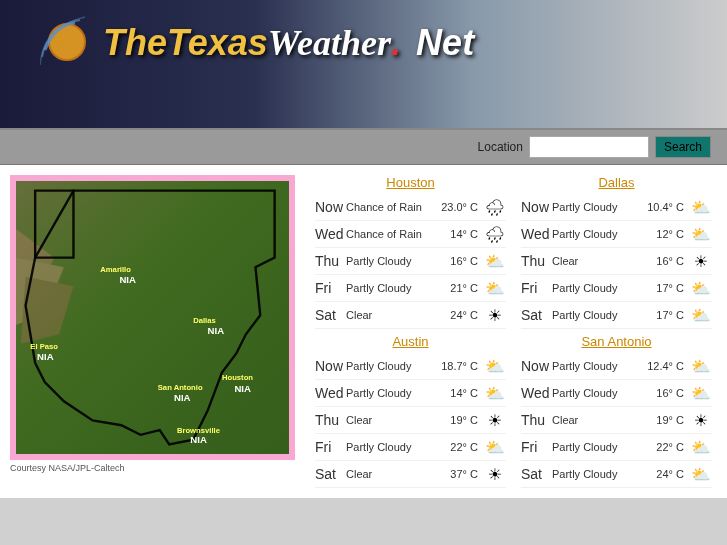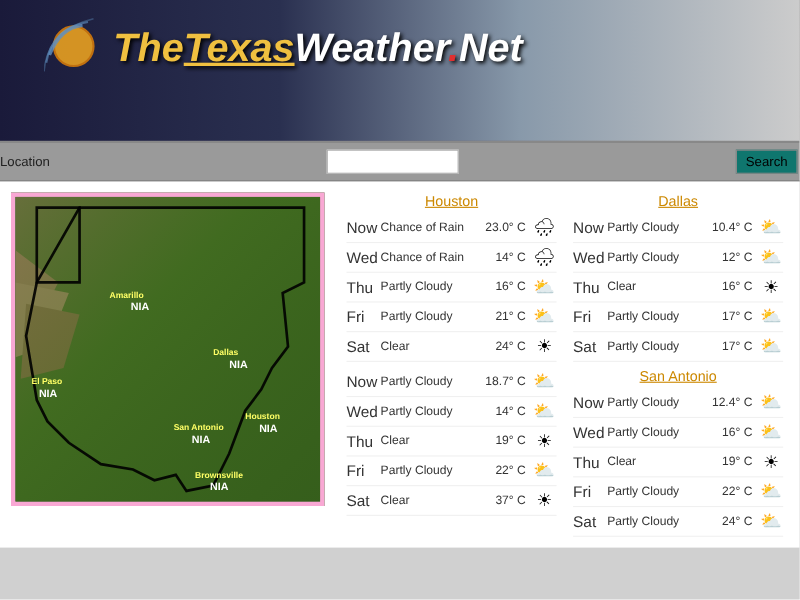--- a/index.html
+++ b/index.html
@@ -32,33 +32,33 @@
       margin-right: 8px;
     }
     .logo-text {
       font-size: 36px;
       font-weight: bold;
       font-style: italic;
       color: white;
       text-shadow: 2px 2px 4px #000;
     }
     .logo-text .the { color: #f0c040; }
-    .logo-text .texas { color: #f0c040; text-decoration: underline; }
-    .logo-text .weather { color: white; }
+    .logo-text .texas { color: #f0c040; }
+    .logo-text .weather { color: white; font-family: Liberation Serif, serif; }
     .logo-text .dot { color: #e03030; }
-    .logo-text .net { color: white; }
+    .logo-text .net { color: white; margin-left: 15px; }
 
     
     .search-bar {
       height: 35px;
       background: #9a9a9a;
       display: flex;
       align-items: center;
-      justify-content: space-between;
-      padding-right: 2px;
+      justify-content: flex-end;
+      padding-right: 16px;
       gap: 6px;
       border-bottom: 1px solid #777;
     }
     .search-label {
       color: #222;
       font-size: 12px;
     }
     .search-input {
       width: 120px;
       height: 22px;
@@ -86,21 +86,21 @@
 
     
     .map-area {
       width: 295px;
       flex-shrink: 0;
     }
     .texas-map {
       width: 285px;
       height: 285px;
       position: relative;
-      border: 4px solid #f9a8d4;
+      border: 6px solid #f9a8d4;
       overflow: hidden;
       background: #2a5a1a;
     }
     .map-caption {
       font-size: 9px;
       color: #555;
       margin-top: 3px;
     }
 
     
@@ -230,20 +230,21 @@
         <text x="148" y="218" fill="#ffff66" font-size="8" font-weight="bold">San Antonio</text>
         <text x="165" y="230" fill="white" font-size="10" font-weight="bold">NIA</text>
 
         <text x="215" y="208" fill="#ffff66" font-size="8" font-weight="bold">Houston</text>
         <text x="228" y="220" fill="white" font-size="10" font-weight="bold">NIA</text>
 
         <text x="168" y="263" fill="#ffff66" font-size="8" font-weight="bold">Brownsville</text>
         <text x="182" y="274" fill="white" font-size="10" font-weight="bold">NIA</text>
       </svg>
     </div>
+    <div class="map-caption">Courtesy NASA/JPL-Caltech</div>
   </div>
 
   <div class="weather-data" id="weather-grid">
   <div class="city-block">
         <div class="city-name">Houston</div>
         <div class="weather-row">
           <span class="day-label">Now</span>
           <span class="condition">Chance of Rain</span>
           <span class="temp">23.0° C</span>
           <span class="weather-icon">🌧</span>
@@ -300,20 +301,21 @@
           <span class="weather-icon">⛅</span>
         </div>
         <div class="weather-row">
           <span class="day-label">Sat</span>
           <span class="condition">Partly Cloudy</span>
           <span class="temp">17° C</span>
           <span class="weather-icon">⛅</span>
         </div>
       </div>
       <div class="city-block">
+        <div class="city-name">Austin</div>
         <div class="weather-row">
           <span class="day-label">Now</span>
           <span class="condition">Partly Cloudy</span>
           <span class="temp">18.7° C</span>
           <span class="weather-icon">⛅</span>
         </div>
         <div class="weather-row">
           <span class="day-label">Wed</span>
           <span class="condition">Partly Cloudy</span>
           <span class="temp">14° C</span>

